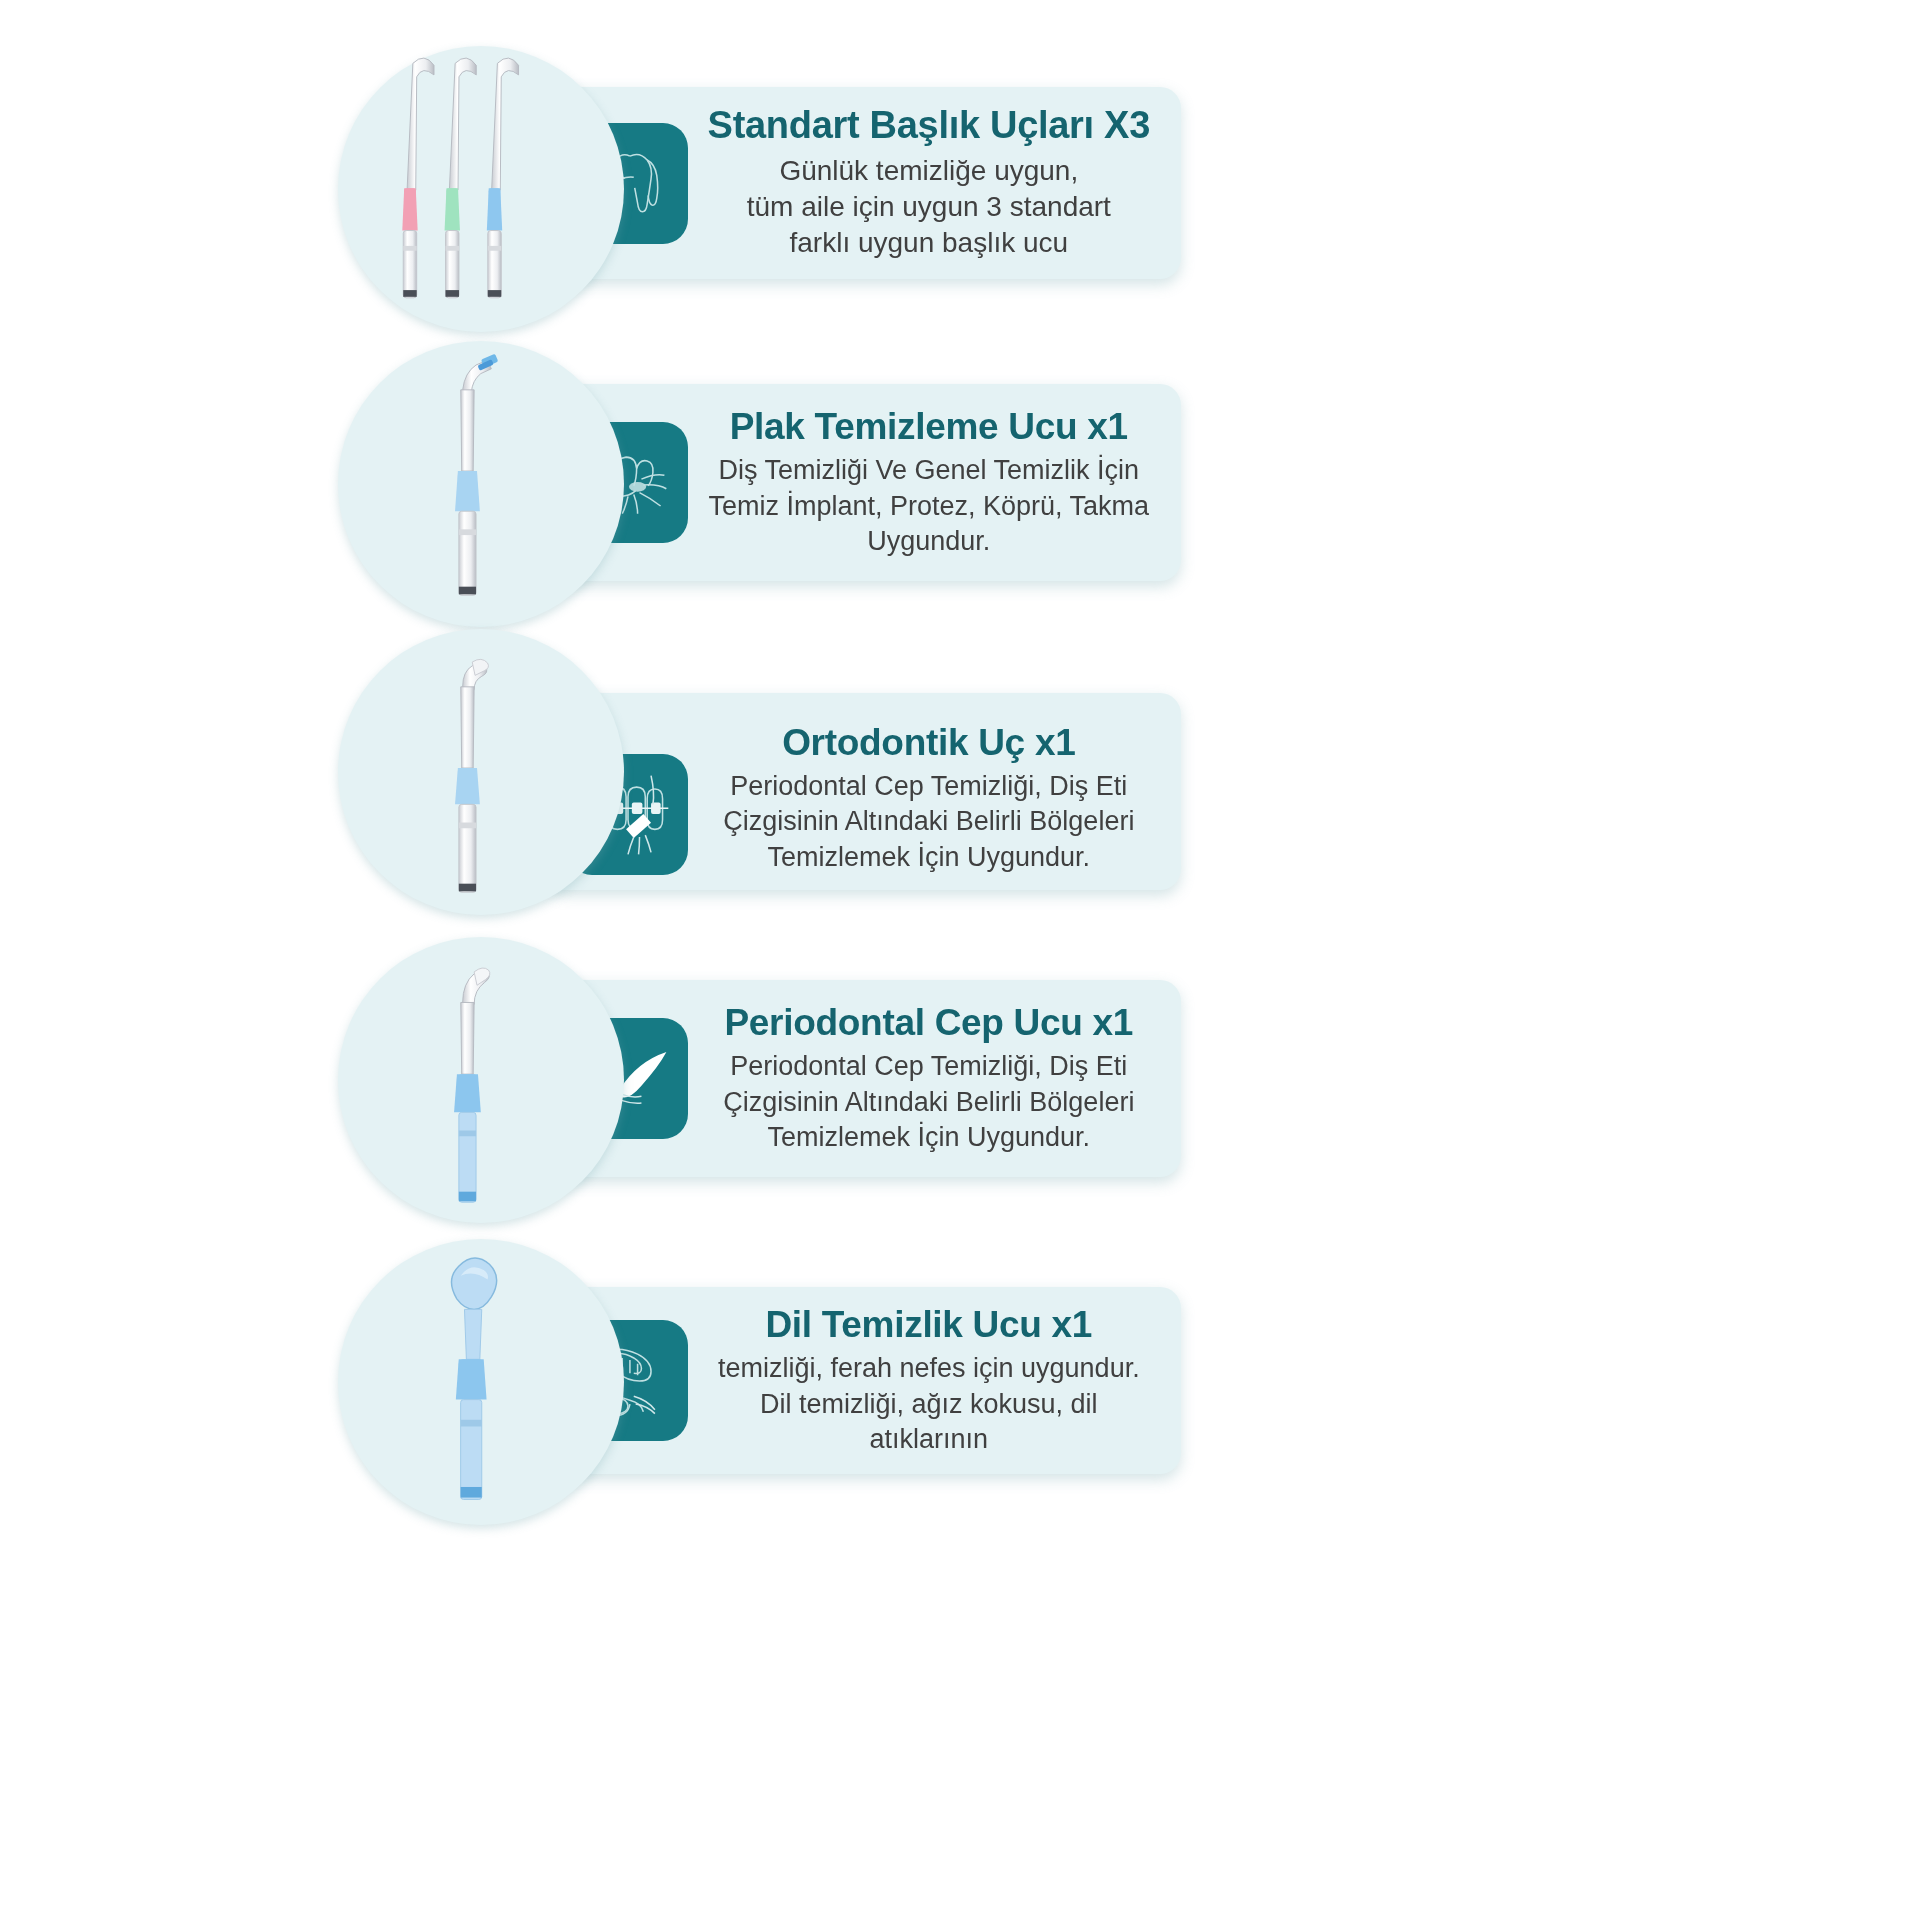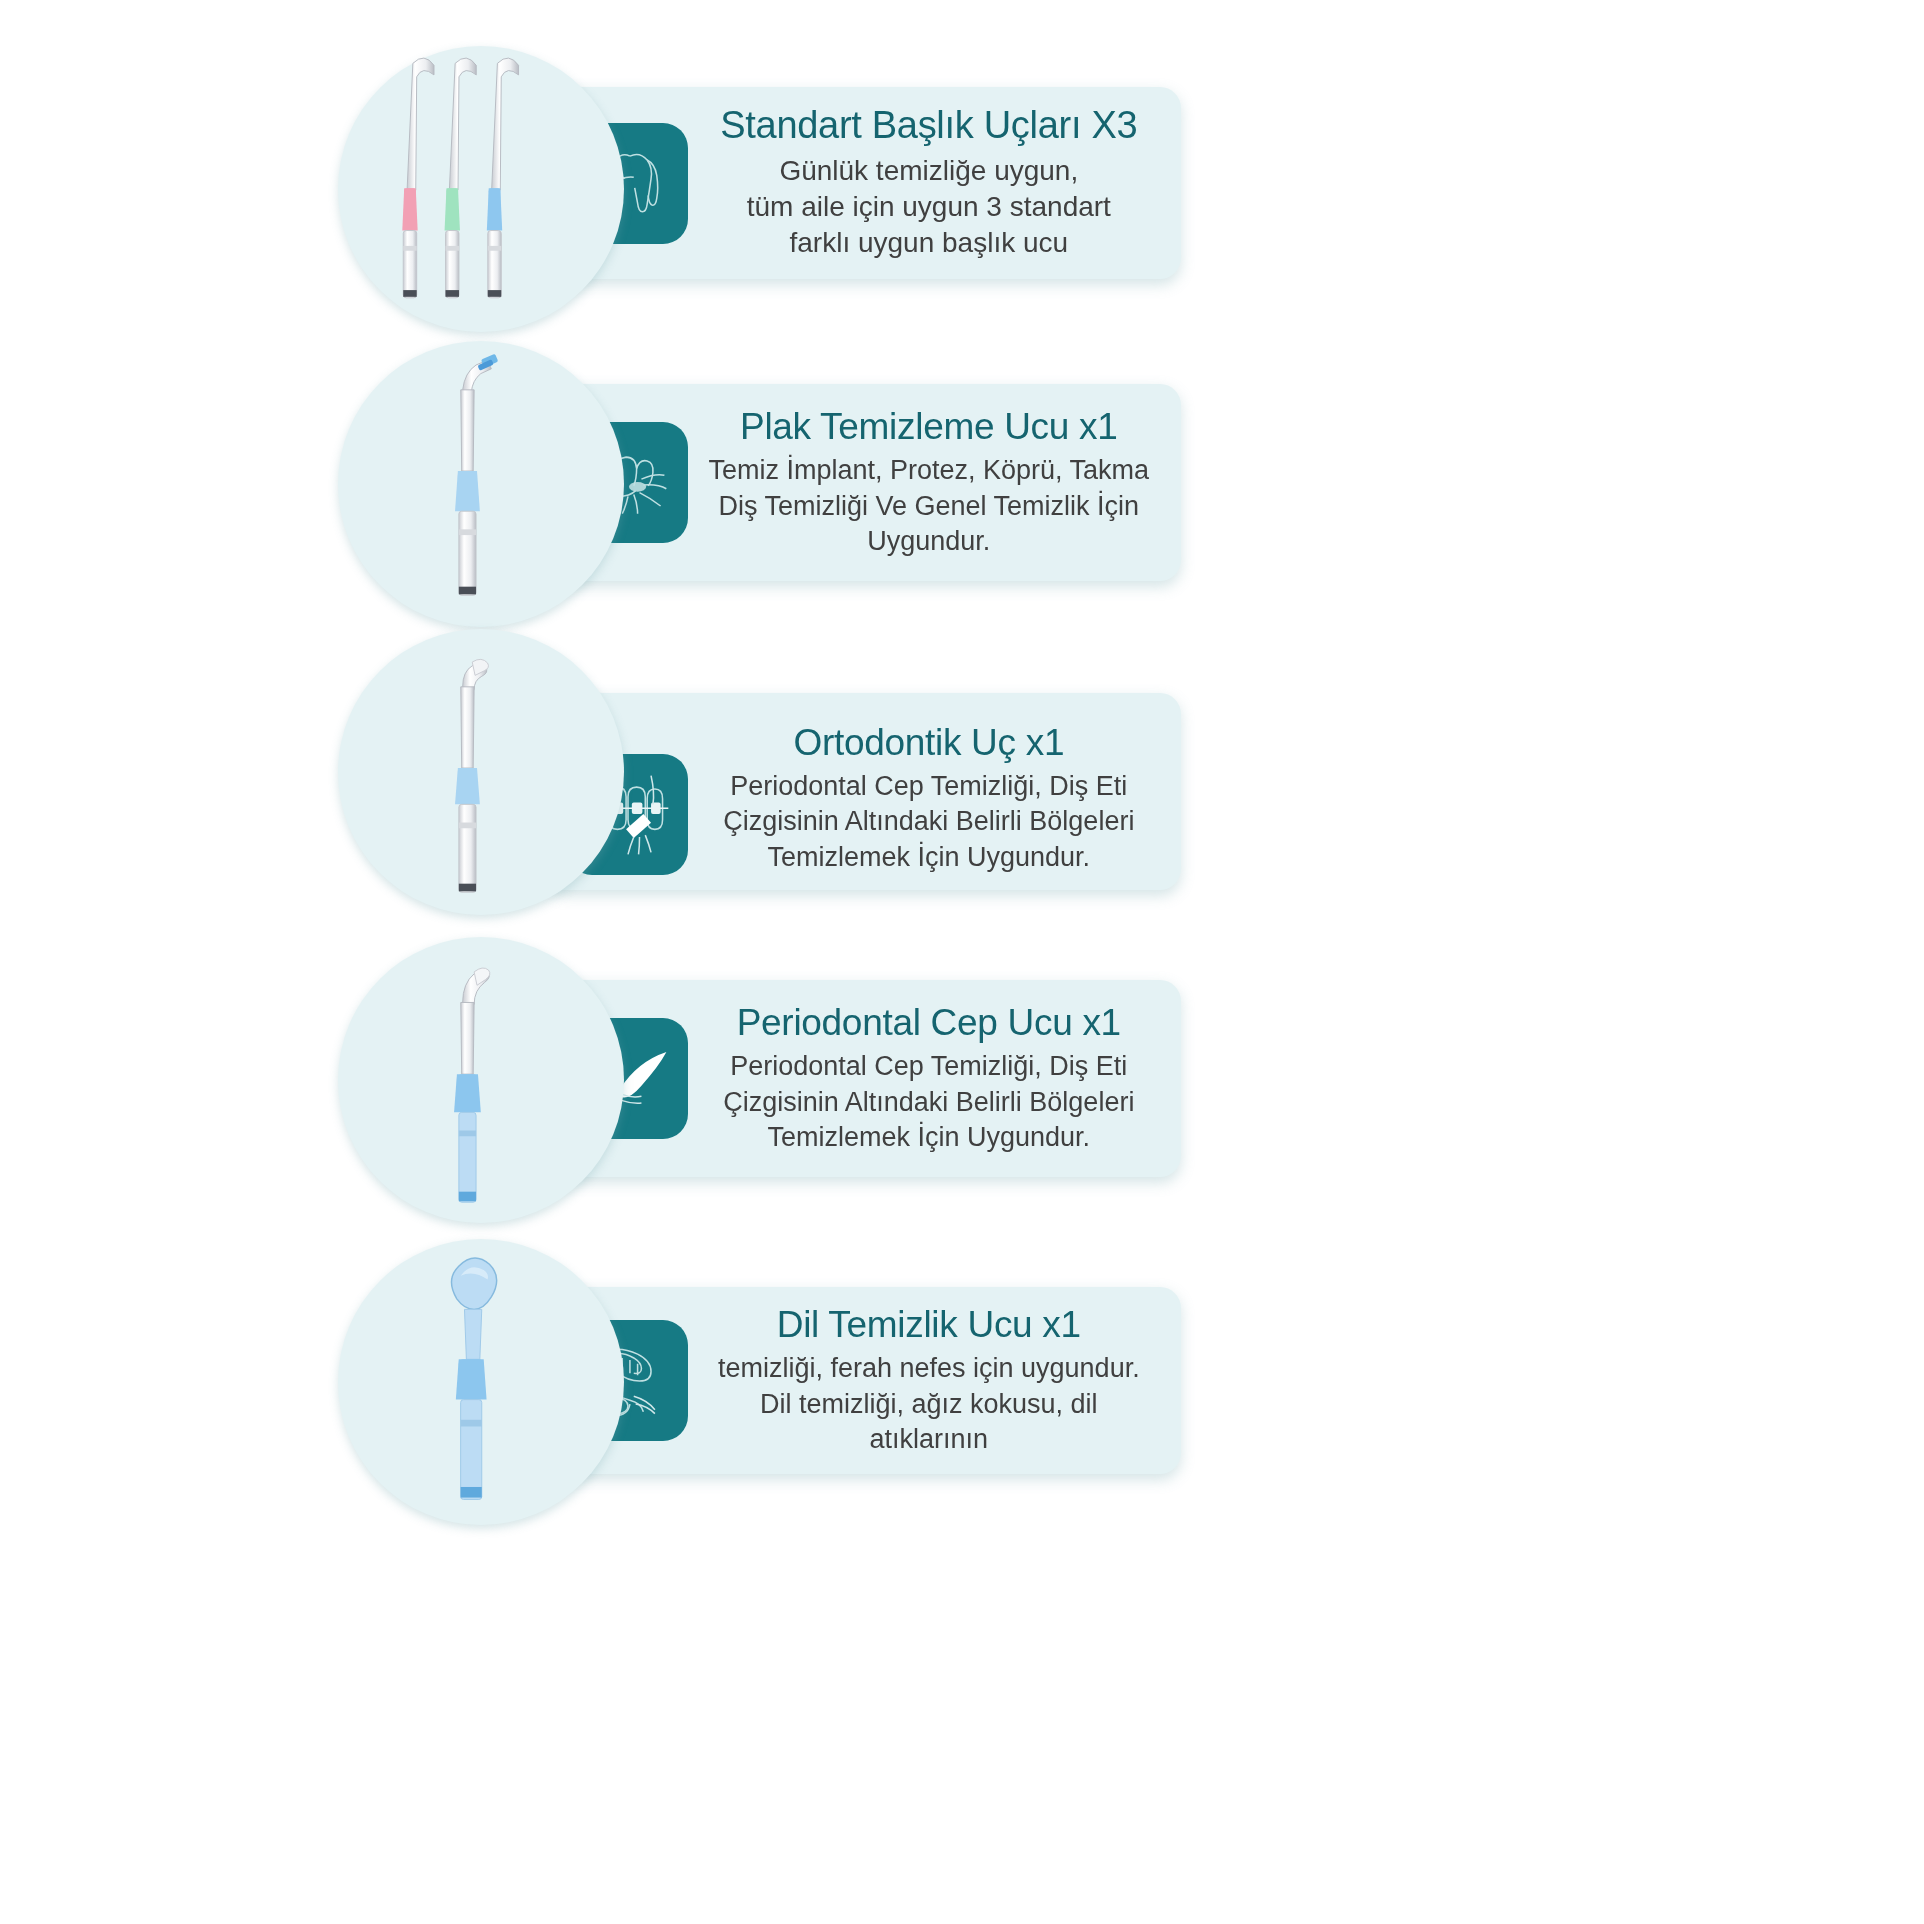--- a/index.html
+++ b/index.html
@@ -65,21 +65,21 @@
   }
   .icon-box svg{display:block;}
 
   .texts{
     flex:1 1 auto;
     text-align:center;
     padding-right:5.8px;
   }
   .title{
     color:#15646f;
-    font-weight:normal;
+    font-weight:bold;
     font-size:37px;
     line-height:1.12;
     letter-spacing:-0.3px;
     margin:0 0 5.8px 0;
     white-space:nowrap;
   }
   .desc{
     color:#404040;
     font-size:27px;
     line-height:1.30;
@@ -213,22 +213,22 @@
           <path d="M62 44 q14 -6 24 -4"></path>
           <path d="M64 50 q16 -1 24 4"></path>
           <path d="M60 58 q12 6 22 14"></path>
           <path d="M54 60 q4 10 4 20"></path>
           <path d="M48 62 q-2 10 -6 18"></path>
         </svg>
       </div>
       <div class="texts">
         <h2 class="title">Plak Temizleme Ucu x1</h2>
         <p class="desc">
+          <span class="ln">Diş Temizliği Ve Genel Temizlik İçin</span>
           <span class="ln">Temiz İmplant, Protez, Köprü, Takma</span>
-          <span class="ln">Diş Temizliği Ve Genel Temizlik İçin</span>
           <span class="ln">Uygundur.</span>
         </p>
       </div>
     </div>
   </div>
 
   <div class="row row-3">
     <div class="circle"></div>
 
     <svg class="nozzle" style="left:434px;top:24px;" width="86" height="264" viewBox="0 0 90 275">

